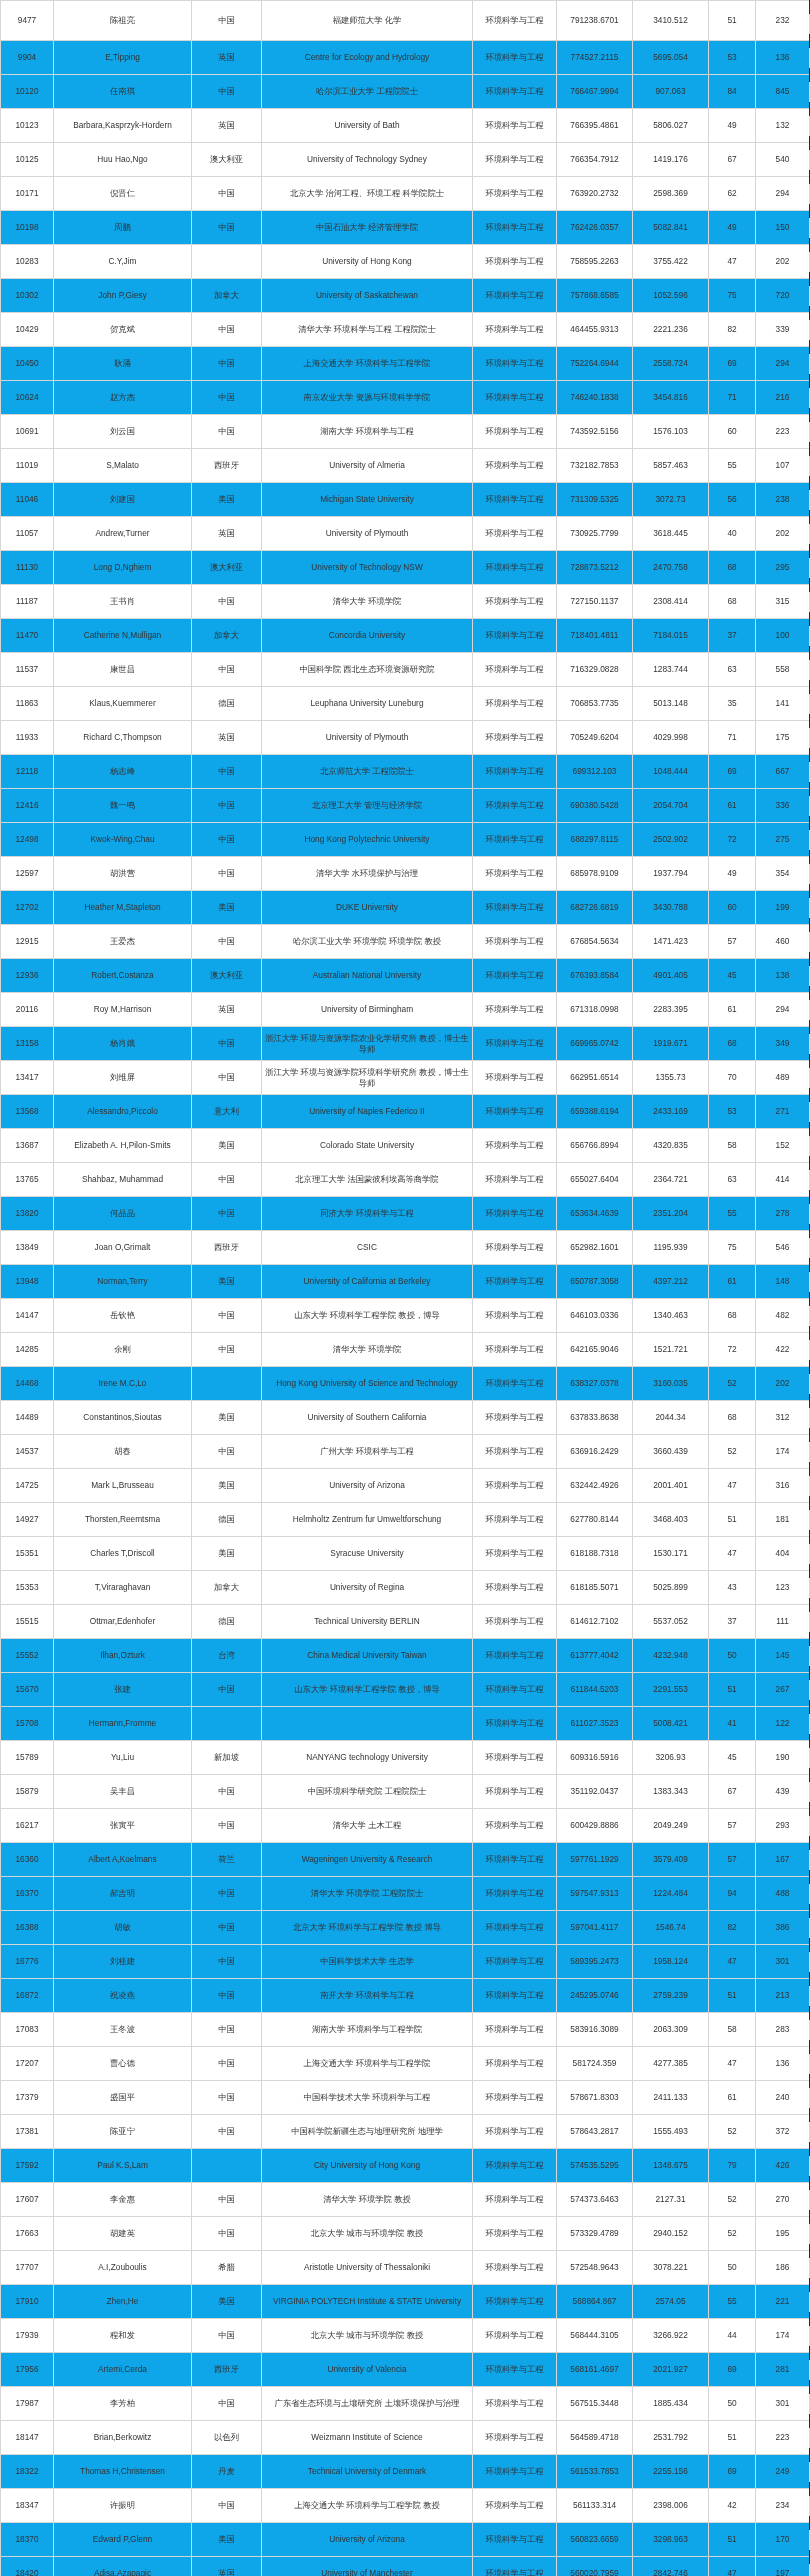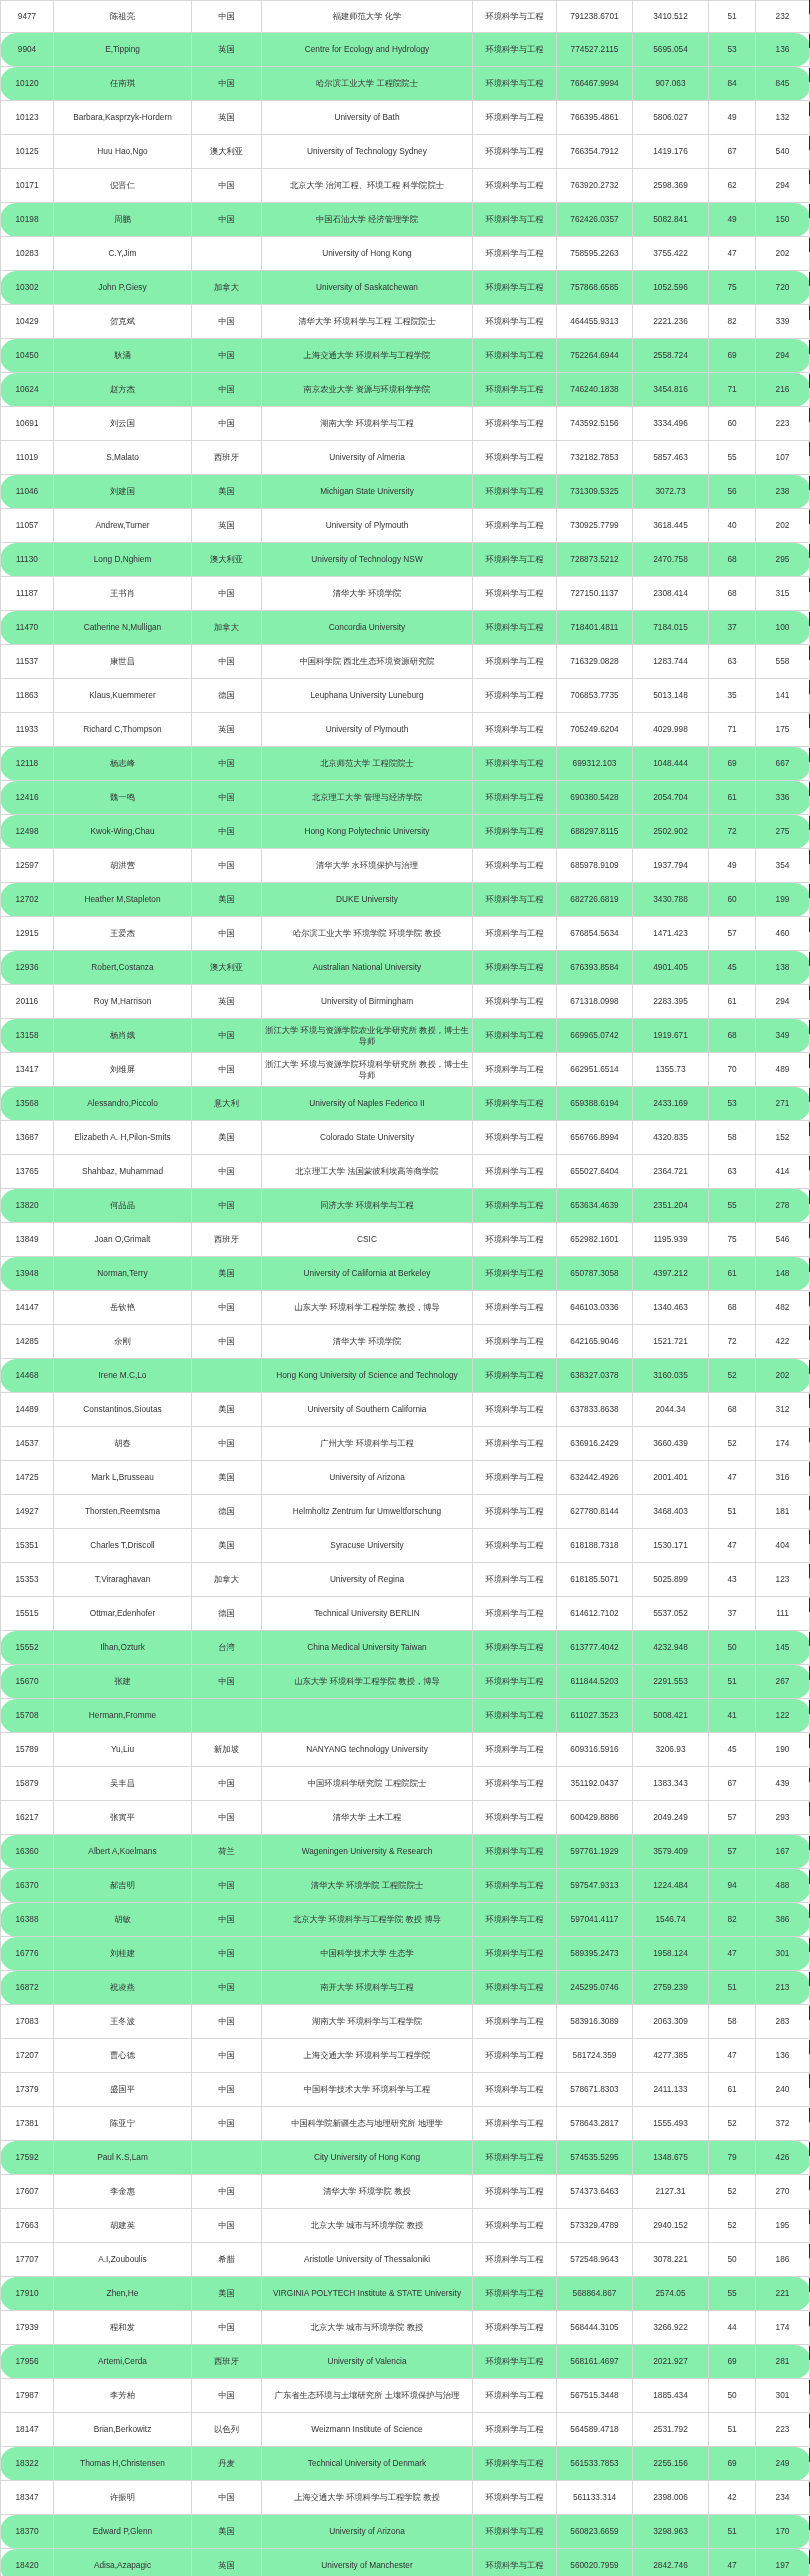--- a/index.html
+++ b/index.html
@@ -14,22 +14,22 @@
   }
   .table {
     width: 811px;
     border-top: 0.6px solid #d6d6d6;
   }
   .row {
     display: flex;
     height: 34px;
     background: #ffffff;
   }
-  .row.first { height: 32px; }
-  .row.shaded { background: #86efac; border-radius: 17px; }
+  .row.first { height: 40px; }
+  .row.shaded { background: #0ea5e9; }
   .cell {
     box-sizing: border-box;
     display: flex;
     align-items: center;
     justify-content: center;
     text-align: center;
     border-right: 0.6px solid #d6d6d6;
     border-bottom: 0.6px solid #d6d6d6;
     font-size: 8.3px;
     color: #333333;
@@ -198,21 +198,21 @@
         <div class="cell c8">71</div>
         <div class="cell c9">216</div>
       </div>
       <div class="row">
         <div class="cell c1">10691</div>
         <div class="cell c2">刘云国</div>
         <div class="cell c3">中国</div>
         <div class="cell c4">湖南大学 环境科学与工程</div>
         <div class="cell c5">环境科学与工程</div>
         <div class="cell c6">743592.5156</div>
-        <div class="cell c7">3334.496</div>
+        <div class="cell c7">1576.103</div>
         <div class="cell c8">60</div>
         <div class="cell c9">223</div>
       </div>
       <div class="row">
         <div class="cell c1">11019</div>
         <div class="cell c2">S,Malato</div>
         <div class="cell c3">西班牙</div>
         <div class="cell c4">University of Almeria</div>
         <div class="cell c5">环境科学与工程</div>
         <div class="cell c6">732182.7853</div>

